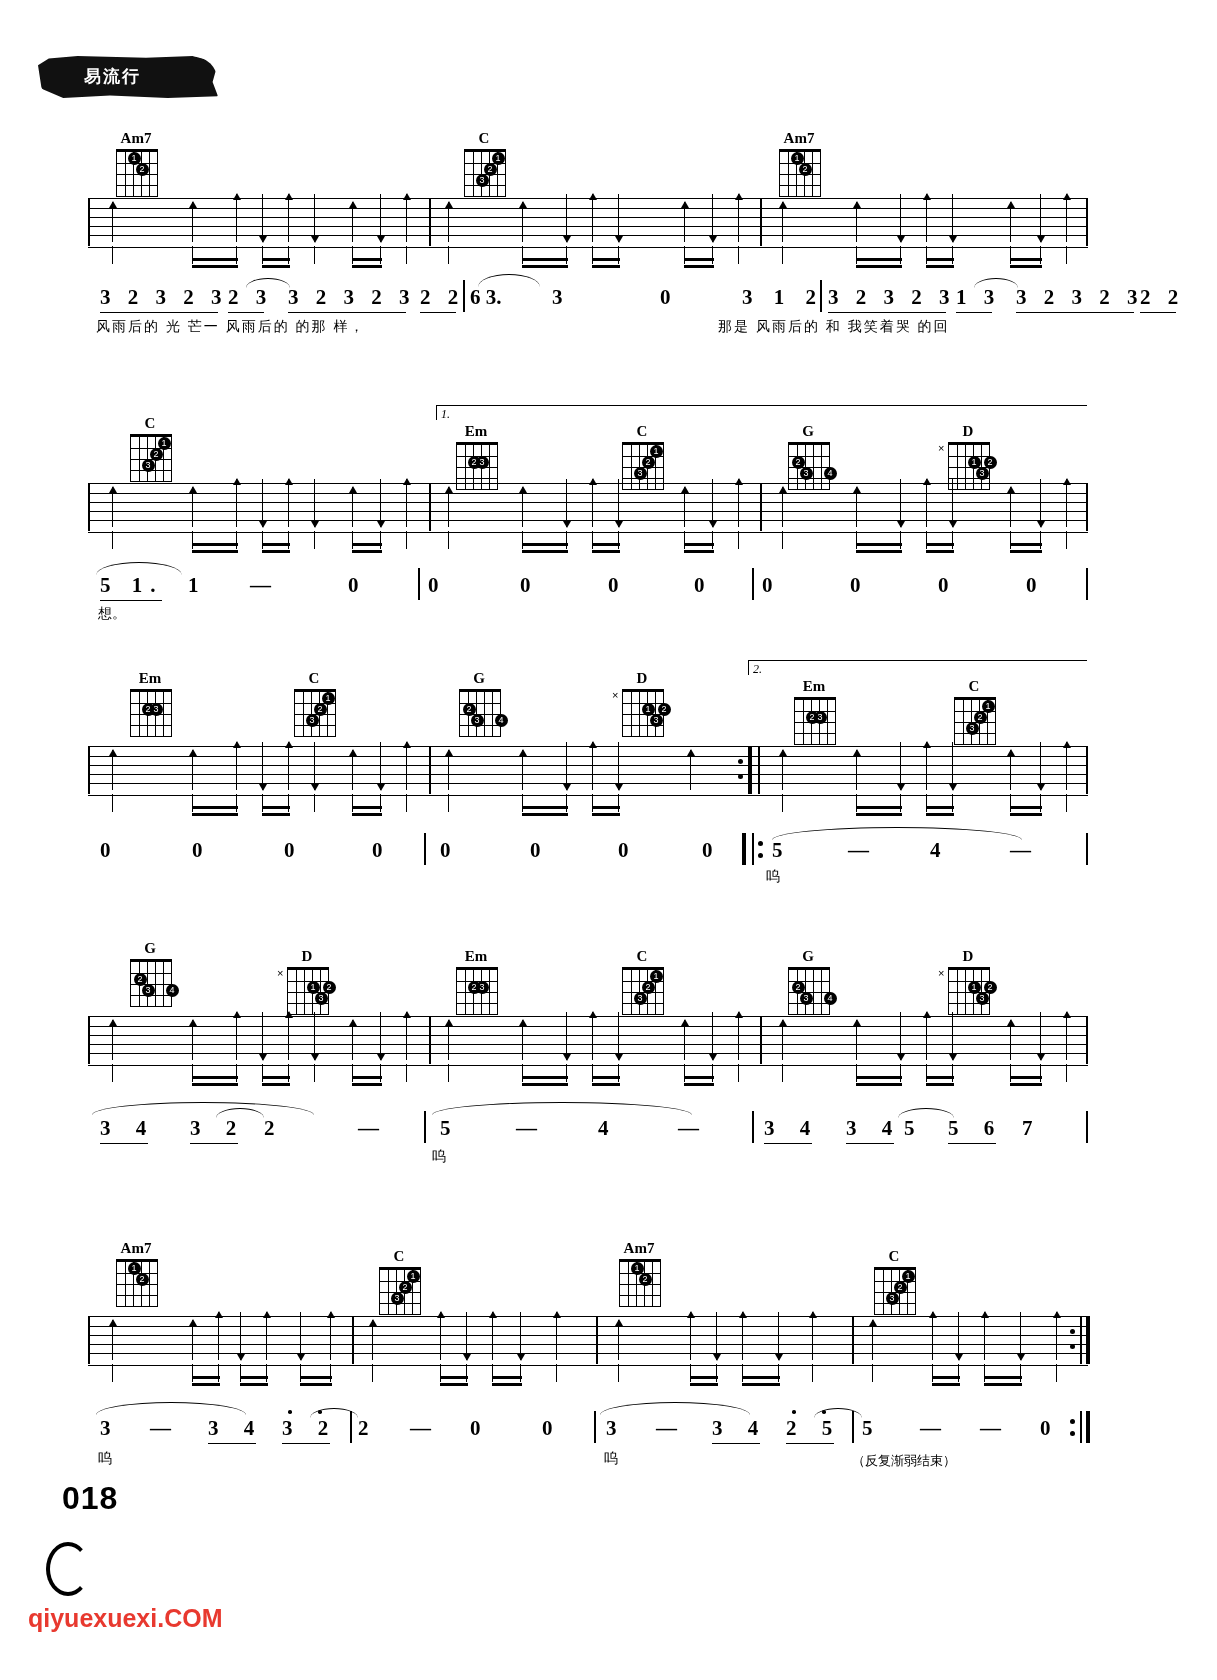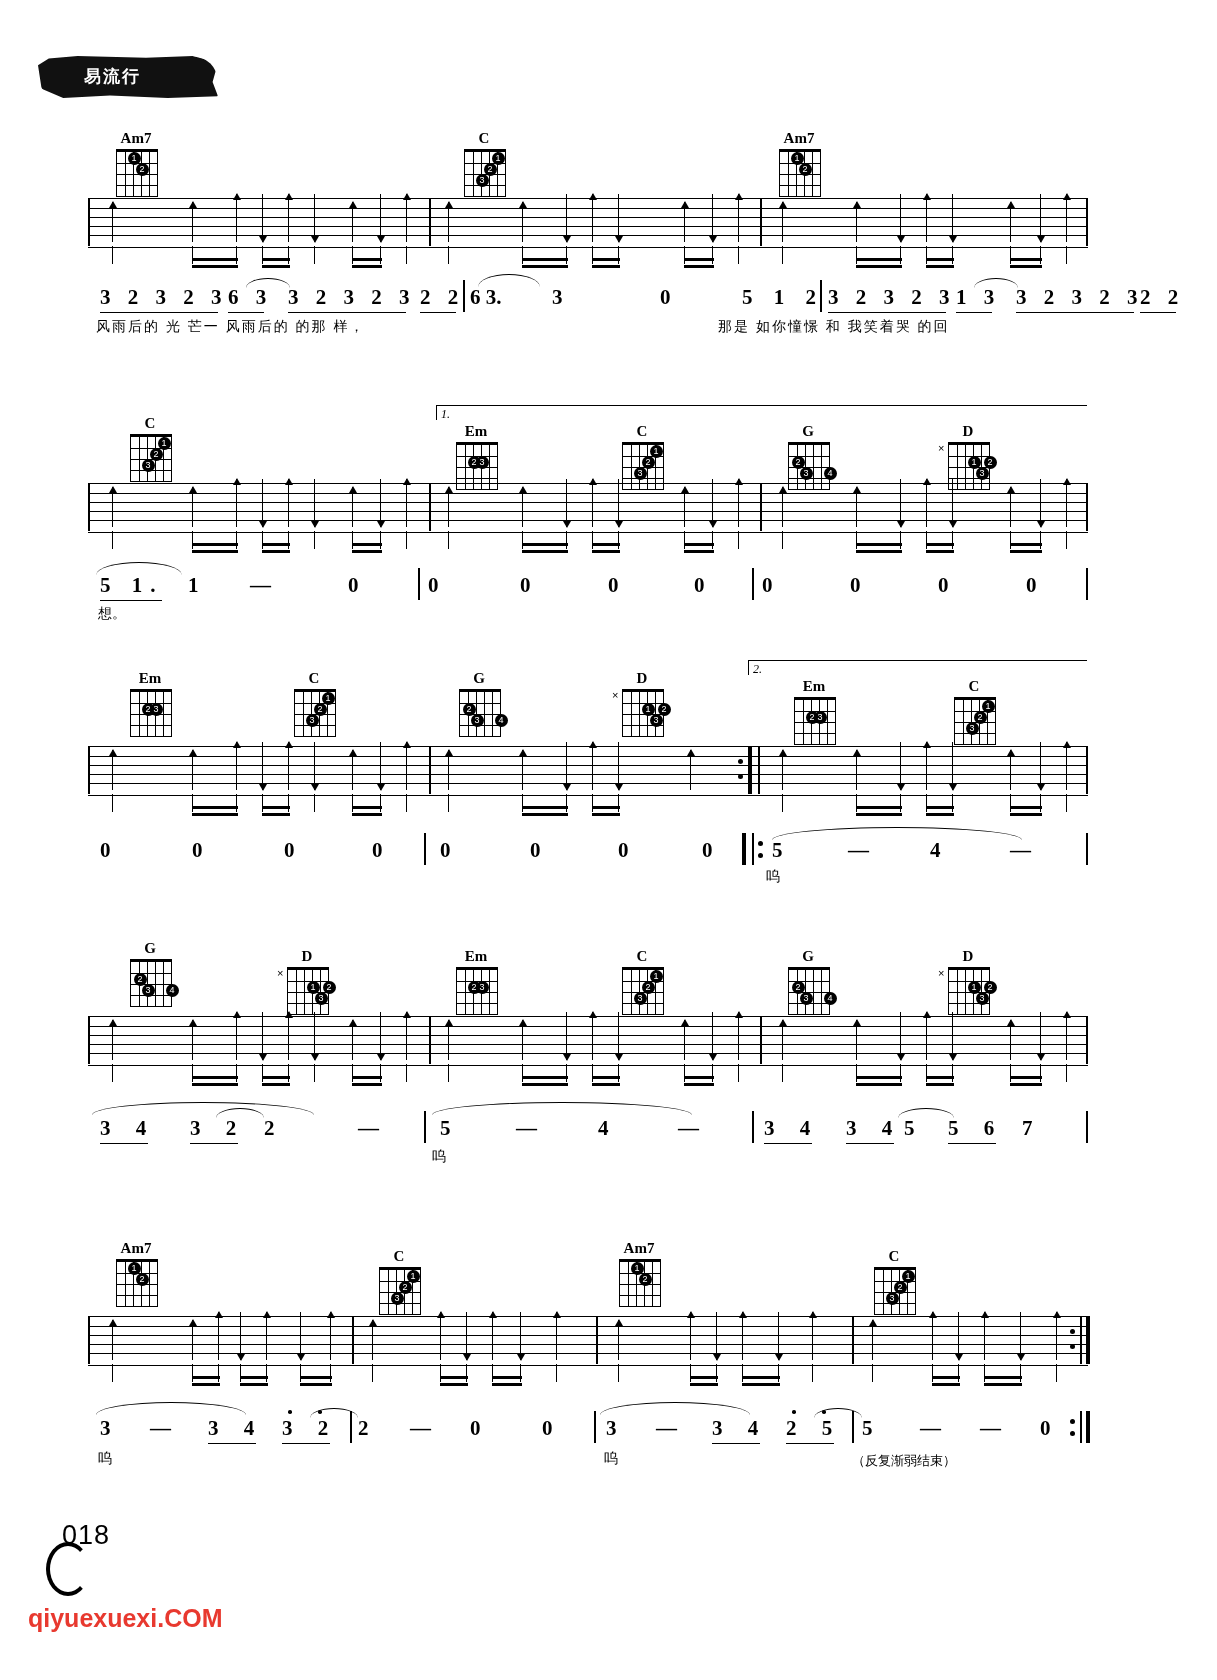--- a/index.html
+++ b/index.html
@@ -54,22 +54,22 @@
   .slur{position:absolute;border-top:1.6px solid #000;border-radius:50%/100% 100% 0 0;height:12px;}
 
   
   .volta{position:absolute;border-top:1.6px solid #000;border-left:1.6px solid #000;height:14px;}
   .volta span{position:absolute;left:4px;top:1px;font-size:12px;font-family:"Liberation Serif",serif;font-style:italic;}
 
   .rep{position:absolute;}
   .rep .d{position:absolute;width:5px;height:5px;border-radius:50%;background:#000;}
 
   
-  .pagenum{position:absolute;left:62px;top:1520px;font-family:"Liberation Sans",sans-serif;
-     font-size:27px;font-weight:normal;letter-spacing:1px;}
+  .pagenum{position:absolute;left:62px;top:1480px;font-family:"Liberation Sans",sans-serif;
+     font-size:32px;font-weight:bold;letter-spacing:1px;}
   .pagearc{position:absolute;left:46px;top:1542px;width:36px;height:46px;border:4px solid #000;
      border-radius:50%;border-right-color:transparent;border-top-color:#000;border-bottom-color:#000;}
   .wm{position:absolute;left:28px;top:1604px;font-family:"Liberation Sans",sans-serif;font-size:25px;font-weight:bold;}
   .wm .q{color:#e8392f;}
   .endtxt{position:absolute;font-family:"Liberation Sans",sans-serif;font-size:13px;}
 </style>
 </head>
 <body>
 
 <div class="page">
@@ -205,46 +205,46 @@
     <div class="beam" style="left:926px;top:128px;width:28px;"></div>
     <div class="beam" style="left:926px;top:135px;width:28px;"></div>
     <div class="stem" style="left:1010px;top:116px;height:18px;"></div>
     <div class="stem" style="left:1040px;top:116px;height:18px;"></div>
     <div class="beam" style="left:1010px;top:128px;width:32px;"></div>
     <div class="beam" style="left:1010px;top:135px;width:32px;"></div>
     <div class="stem" style="left:1066px;top:116px;height:18px;"></div>
 
     <div class="num" style="left:100px;top:155px;letter-spacing:6px;">3 2 3 2 3</div>
     <div class="numu" style="left:100px;top:182px;width:118px;"></div>
-    <div class="num" style="left:228px;top:155px;letter-spacing:6px;">6 3</div>
+    <div class="num" style="left:228px;top:155px;letter-spacing:6px;">2 3</div>
     <div class="numu" style="left:228px;top:182px;width:36px;"></div>
     <div class="tie" style="left:246px;top:148px;width:44px;"></div>
     <div class="num" style="left:288px;top:155px;letter-spacing:6px;">3 2 3 2 3</div>
     <div class="numu" style="left:288px;top:182px;width:118px;"></div>
     <div class="num" style="left:420px;top:155px;letter-spacing:6px;">2 2</div>
     <div class="numu" style="left:420px;top:182px;width:36px;"></div>
     <div class="barline" style="left:463px;top:150px;height:32px;"></div>
     <div class="num" style="left:470px;top:155px;">6 3.</div>
     <div class="slur" style="left:478px;top:144px;width:62px;"></div>
     <div class="num" style="left:552px;top:155px;">3</div>
     <div class="num" style="left:660px;top:155px;">0</div>
-    <div class="num" style="left:742px;top:155px;letter-spacing:8px;">5 1 2</div>
+    <div class="num" style="left:742px;top:155px;letter-spacing:8px;">3 1 2</div>
     <div class="barline" style="left:820px;top:150px;height:32px;"></div>
     <div class="num" style="left:828px;top:155px;letter-spacing:6px;">3 2 3 2 3</div>
     <div class="numu" style="left:828px;top:182px;width:118px;"></div>
     <div class="num" style="left:956px;top:155px;letter-spacing:6px;">1 3</div>
     <div class="numu" style="left:956px;top:182px;width:36px;"></div>
     <div class="tie" style="left:974px;top:148px;width:44px;"></div>
     <div class="num" style="left:1016px;top:155px;letter-spacing:6px;">3 2 3 2 3</div>
     <div class="numu" style="left:1016px;top:182px;width:118px;"></div>
     <div class="num" style="left:1140px;top:155px;letter-spacing:6px;">2 2</div>
     <div class="numu" style="left:1140px;top:182px;width:36px;"></div>
 
     <div class="lyr" style="left:96px;top:188px;letter-spacing:2px;">风雨后的 光 芒一  风雨后的  的那   样，</div>
-    <div class="lyr" style="left:718px;top:188px;letter-spacing:2px;">那是 如你憧憬     和  我笑着哭 的回</div>
+    <div class="lyr" style="left:718px;top:188px;letter-spacing:2px;">那是 风雨后的     和  我笑着哭 的回</div>
   </div>
 
   <div class="system" style="top:405px;height:225px;">
 
     <div class="volta" style="left:436px;top:0;width:650px;">
       <span>1.</span>
     </div>
 
     <div class="chord" style="left:126px;top:10px;">
       <div class="nm">C</div>

